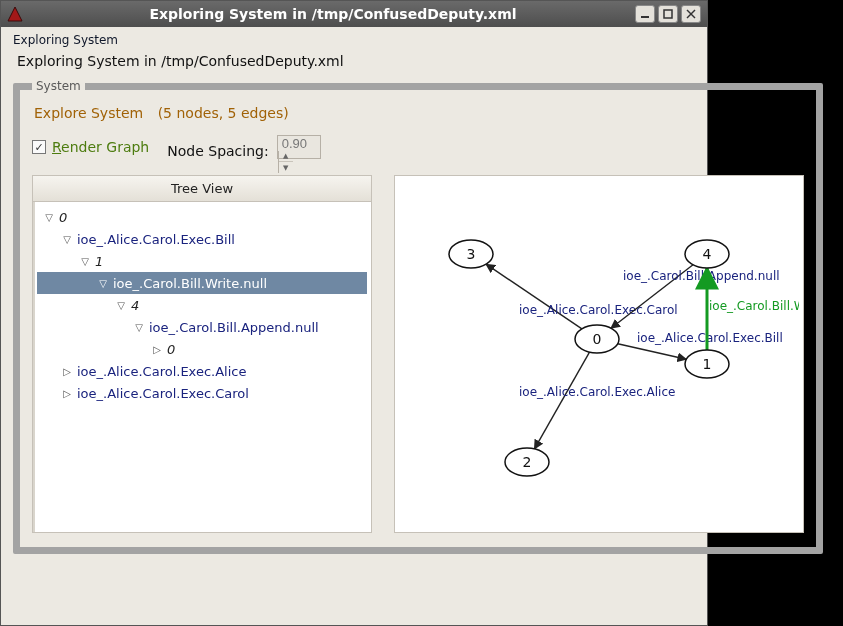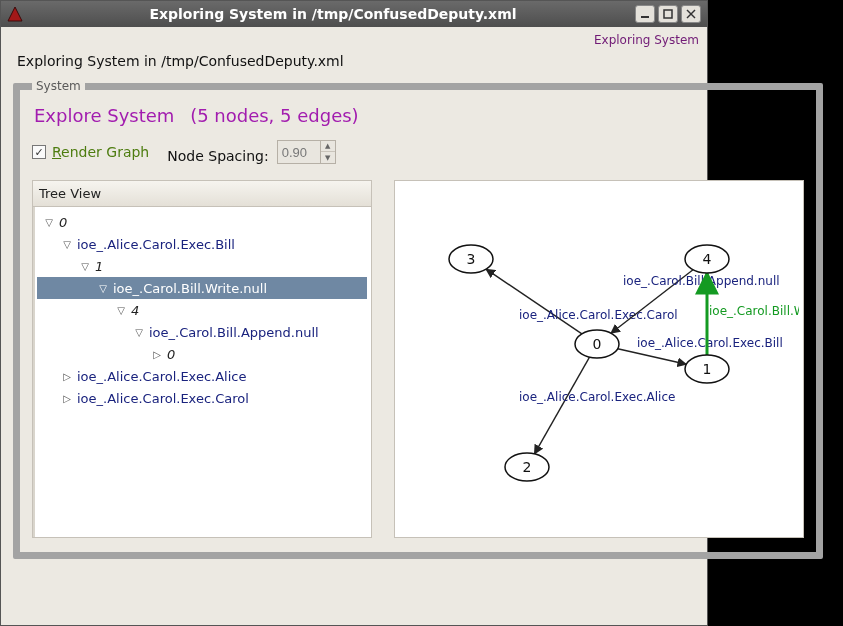--- a/index.html
+++ b/index.html
@@ -5,39 +5,39 @@
   * { box-sizing: border-box; }
   html, body { margin:0; padding:0; width:843px; height:626px; font-family: "DejaVu Sans", "Liberation Sans", Arial, sans-serif; font-size:13px; background:#000; }
   .window { width:708px; height:626px; background:#ece9e2; border:1px solid #555; position:relative; }
   .titlebar { height:26px; background:linear-gradient(#6a6a6a,#4e4e4e); color:#fff; display:flex; align-items:center; padding:0 6px; }
   .titlebar .app-icon { width:16px; height:16px; margin-right:8px; display:inline-block; }
   .titlebar .app-icon svg { display:block; }
   .titlebar .title { flex:1; text-align:center; font-weight:bold; font-size:14px; }
   .winbtns { display:flex; gap:3px; }
   .winbtn { width:20px; height:18px; background:#e4e1da; border:1px solid #888; border-radius:3px; display:flex; align-items:center; justify-content:center; font-size:11px; color:#333; cursor:pointer; }
   .content { position:absolute; top:26px; left:0; right:0; bottom:0; padding:4px 8px 10px 8px; }
-  .section-label { color:#701a75; font-size:12px; margin:2px 0 4px 4px;text-align:right; }
+  .section-label { color:#0f172a; font-size:12px; margin:2px 0 4px 4px; }
   .page-title { font-size:14px; margin:6px 0 10px 8px; color:#111; }
   fieldset.system { border:7px solid #a3a3a3; border-radius:2px; margin:0 4px; padding:10px 12px 14px 12px; }
   fieldset.system > legend { color:#5a5a5a; font-size:12px; padding:0 4px; }
-  .explore-line { font-size:18px; color:#a21caf; margin:2px 0 14px 2px; }
+  .explore-line { font-size:14px; color:#a16207; margin:2px 0 14px 2px; }
   .explore-line .counts { margin-left:10px; }
   .controls-row { display:flex; align-items:center; gap:18px; margin:0 0 16px 0; }
   .checkbox { display:flex; align-items:center; gap:6px; cursor:pointer; }
   .checkbox .box { width:14px; height:14px; border:1px solid #777; background:#fafafa; display:flex; align-items:center; justify-content:center; font-size:11px; color:#333; }
   .checkbox .lbl { font-size:14px; color:#4d7c0f; }
   .checkbox .lbl .ul { text-decoration: underline; }
   .spacing-row { display:flex; align-items:flex-end; gap:8px; }
   .spacing-row label { font-size:14px; color:#111; }
-  .spinner { display:flex; align-items:stretch; border:1px solid #b6b0a6; background:#e9e6df; height:24px; }
+  .spinner { display:flex; align-items:stretch; border:1px solid #b6b0a6; background:#e9e6df; height:24px;flex-direction:column; }
   .spinner input { width:42px; border:none; background:transparent; padding:0 4px; font-size:13px; color:#777; outline:none; }
   .spin-btns { display:flex; flex-direction:column; border-left:1px solid #b6b0a6; }
   .spin-btns div { width:14px; height:11px; display:flex; align-items:center; justify-content:center; font-size:7px; color:#666; border-bottom:1px solid #c9c4bb; cursor:pointer; }
   .spin-btns div:last-child { border-bottom:none; }
-  .panes { display:flex; gap:22px; }
+  .panes { display:flex; gap:22px;text-align:center; }
   .tree-pane { width:340px; background:#fff; border:1px solid #c6c1b8; box-shadow:2px 2px 0 #d9d5cc inset; }
   .tree-header { background:linear-gradient(#f6f4ef,#e4e0d7); border-bottom:1px solid #c6c1b8; padding:5px 6px; font-size:13px; color:#222; }
   .tree-body { padding:4px 4px 10px 4px; max-height:340px; overflow:auto; }
   .tree-row { display:flex; align-items:center; height:22px; font-size:13px; white-space:nowrap; cursor:default; }
   .twisty { width:12px; height:12px; margin-right:4px; display:inline-flex; align-items:center; justify-content:center; color:#555; font-size:10px; cursor:pointer; }
   .tree-label.link { color:#1a237e; cursor:pointer; }
   .tree-label.node { font-style:italic; color:#222; }
   .tree-row.selected { background:#6f88a3; color:#fff; }
   .tree-row.selected .tree-label.link { color:#fff; }
   .tree-row.selected .twisty { color:#fff; }

